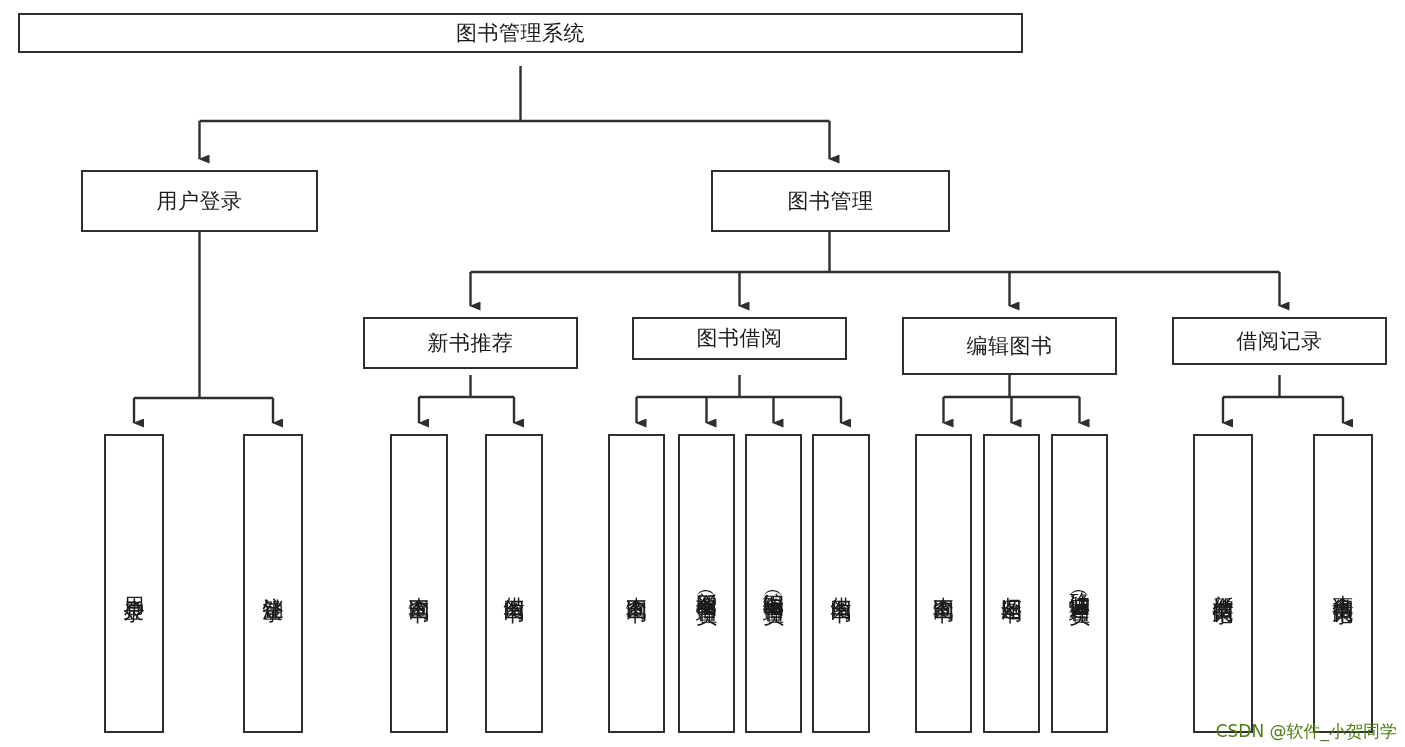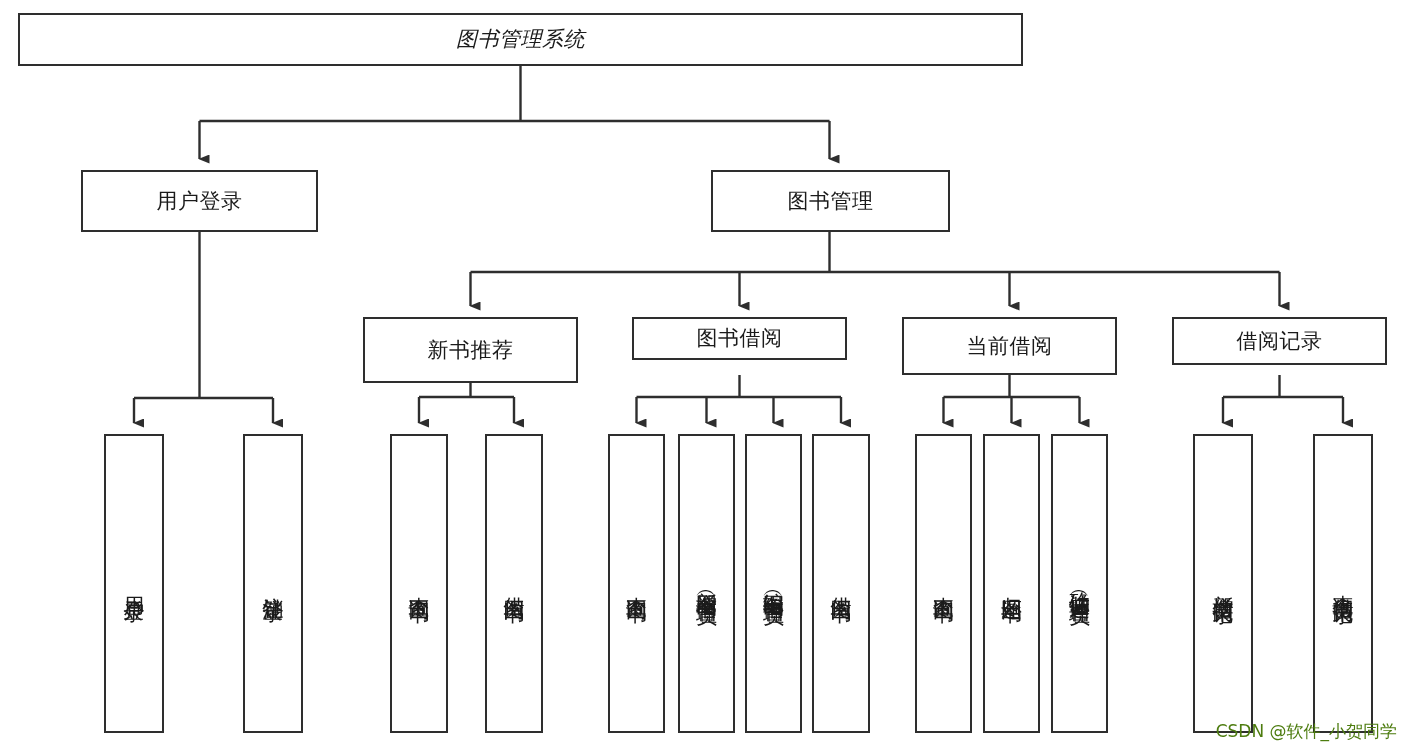--- a/index.html
+++ b/index.html
@@ -107,37 +107,37 @@
         <path d="M1011.5,397 L1011.5,423" marker-end="url(#arrowhead)"></path>
         <path d="M1079.5,397 L1079.5,423" marker-end="url(#arrowhead)"></path>
         <path d="M1279.5,375 L1279.5,397"></path>
         <path d="M1223,397 L1343,397"></path>
         <path d="M1223,397 L1223,423" marker-end="url(#arrowhead)"></path>
         <path d="M1343,397 L1343,423" marker-end="url(#arrowhead)"></path>
       </g>
   </svg>
 
   <div id="nodes-layer">
-      <div class="node horiz" style="left: 18px; top: 13px; width: 1005px; height: 53px; font-style: italic;">
+      <div class="node horiz" style="left: 18px; top: 13px; width: 1005px; height: 40px;">
         <div class="label">图书管理系统</div>
       </div>
       <div class="node horiz" style="left: 81px; top: 170px; width: 237px; height: 62px;">
         <div class="label">用户登录</div>
       </div>
       <div class="node horiz" style="left: 711px; top: 170px; width: 239px; height: 62px;">
         <div class="label">图书管理</div>
       </div>
-      <div class="node horiz" style="left: 363px; top: 317px; width: 215px; height: 66px;">
+      <div class="node horiz" style="left: 363px; top: 317px; width: 215px; height: 52px;">
         <div class="label">新书推荐</div>
       </div>
       <div class="node horiz" style="left: 632px; top: 317px; width: 215px; height: 43px;">
         <div class="label">图书借阅</div>
       </div>
       <div class="node horiz" style="left: 902px; top: 317px; width: 215px; height: 58px;">
-        <div class="label">当前借阅</div>
+        <div class="label">编辑图书</div>
       </div>
       <div class="node horiz" style="left: 1172px; top: 317px; width: 215px; height: 48px;">
         <div class="label">借阅记录</div>
       </div>
       <div class="node vert" style="left: 104px; top: 434px; width: 60px; height: 299px;">
         <div class="label">用户登录</div>
       </div>
       <div class="node vert" style="left: 243px; top: 434px; width: 60px; height: 299px;">
         <div class="label">注销登录</div>
       </div>

